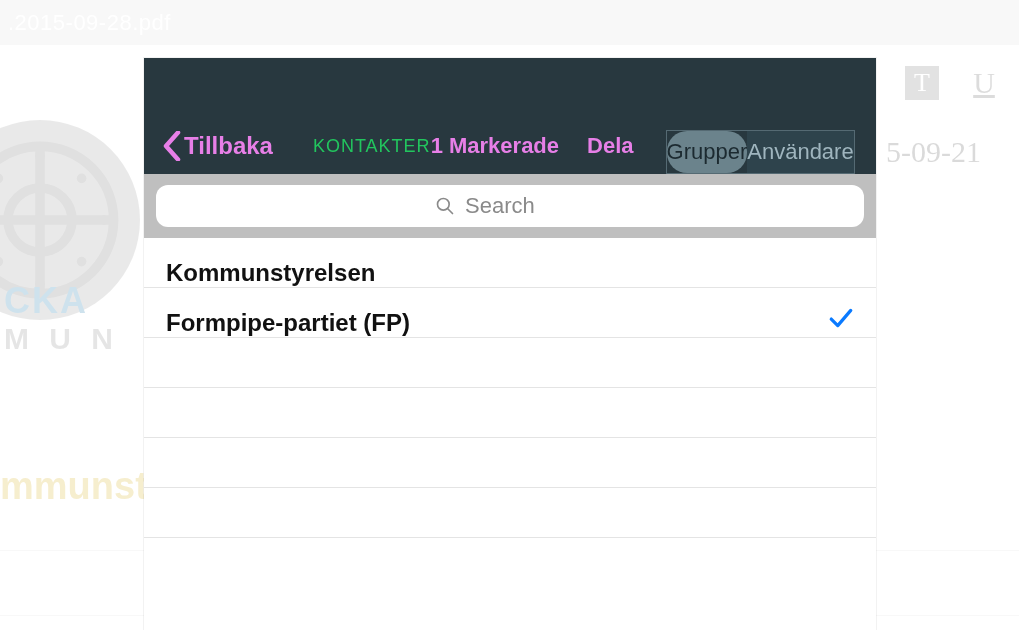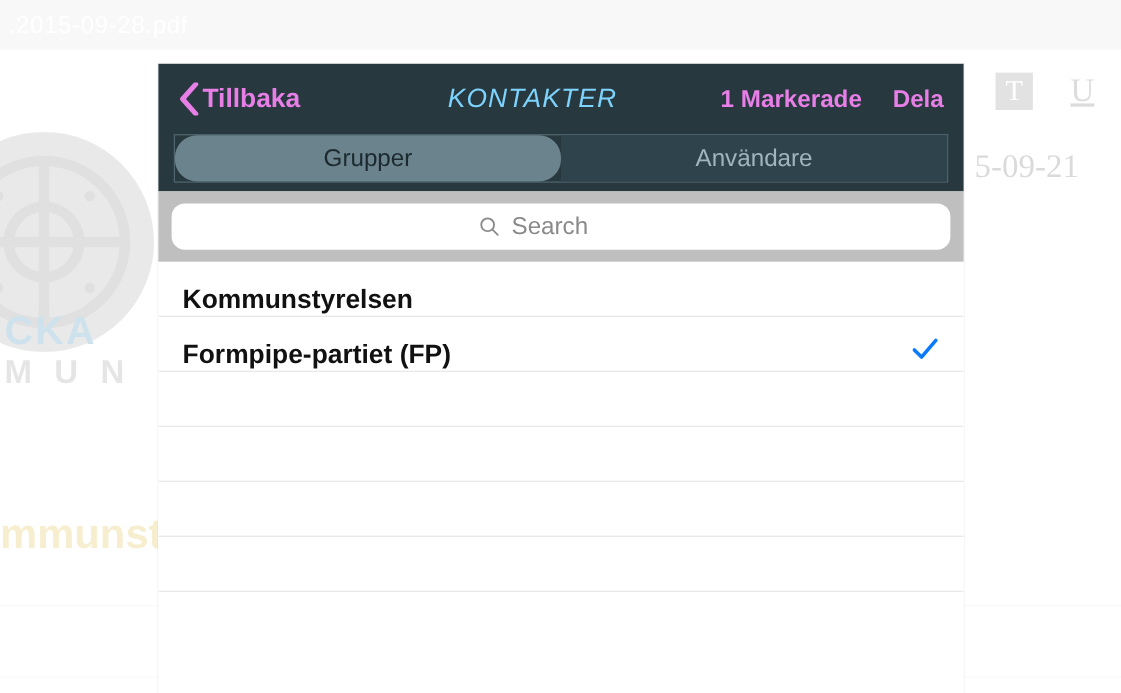--- a/index.html
+++ b/index.html
@@ -52,30 +52,31 @@
   }
   .bg-hline { position:absolute; left:0; right:0; height:1px; background:#d9d9d9; }
 
   
   .modal {
     position:absolute; top:58px; left:144px; width:732px; bottom:0;
     background:#fff; box-shadow: 0 0 0 1px rgba(0,0,0,0.05);
     display:flex; flex-direction:column;
   }
   .modal-header {
-    height:116px; background:#28383f; display:flex; flex-direction:column;
+    height:116px; background:#28383f; display:flex; 
     padding-top:4px;
+    align-items:flex-end;
   }
   .hdr-row1 {
     height:56px; display:flex; align-items:center; padding:0 18px;
     justify-content:space-between;
   }
   .back-btn { display:flex; align-items:center; gap:2px; color:#e77fe7; font-size:24px; font-weight:700; cursor:pointer;}
   .back-btn svg { width:20px; height:30px; }
-  .hdr-title { color:#7dd3fc; font-size:24px; letter-spacing:1px; font-weight:400; flex:1; text-align:center; margin-left:40px;font-style:italic;}
+  .hdr-title { color:#22c55e; font-size:18px; letter-spacing:1px; font-weight:400; flex:1; text-align:center; margin-left:40px;}
   .hdr-right { display:flex; align-items:center; gap:28px; }
   .hdr-marked { color:#e77fe7; font-size:22px; font-weight:700; }
   .hdr-share { color:#e77fe7; font-size:22px; font-weight:700; cursor:pointer;}
 
   .seg {
     margin:4px 14px 0 14px; height:44px; display:flex;
     border:1px solid #556a73;
   }
   .seg button {
     flex:1; border:none; font-size:22px; cursor:pointer;

